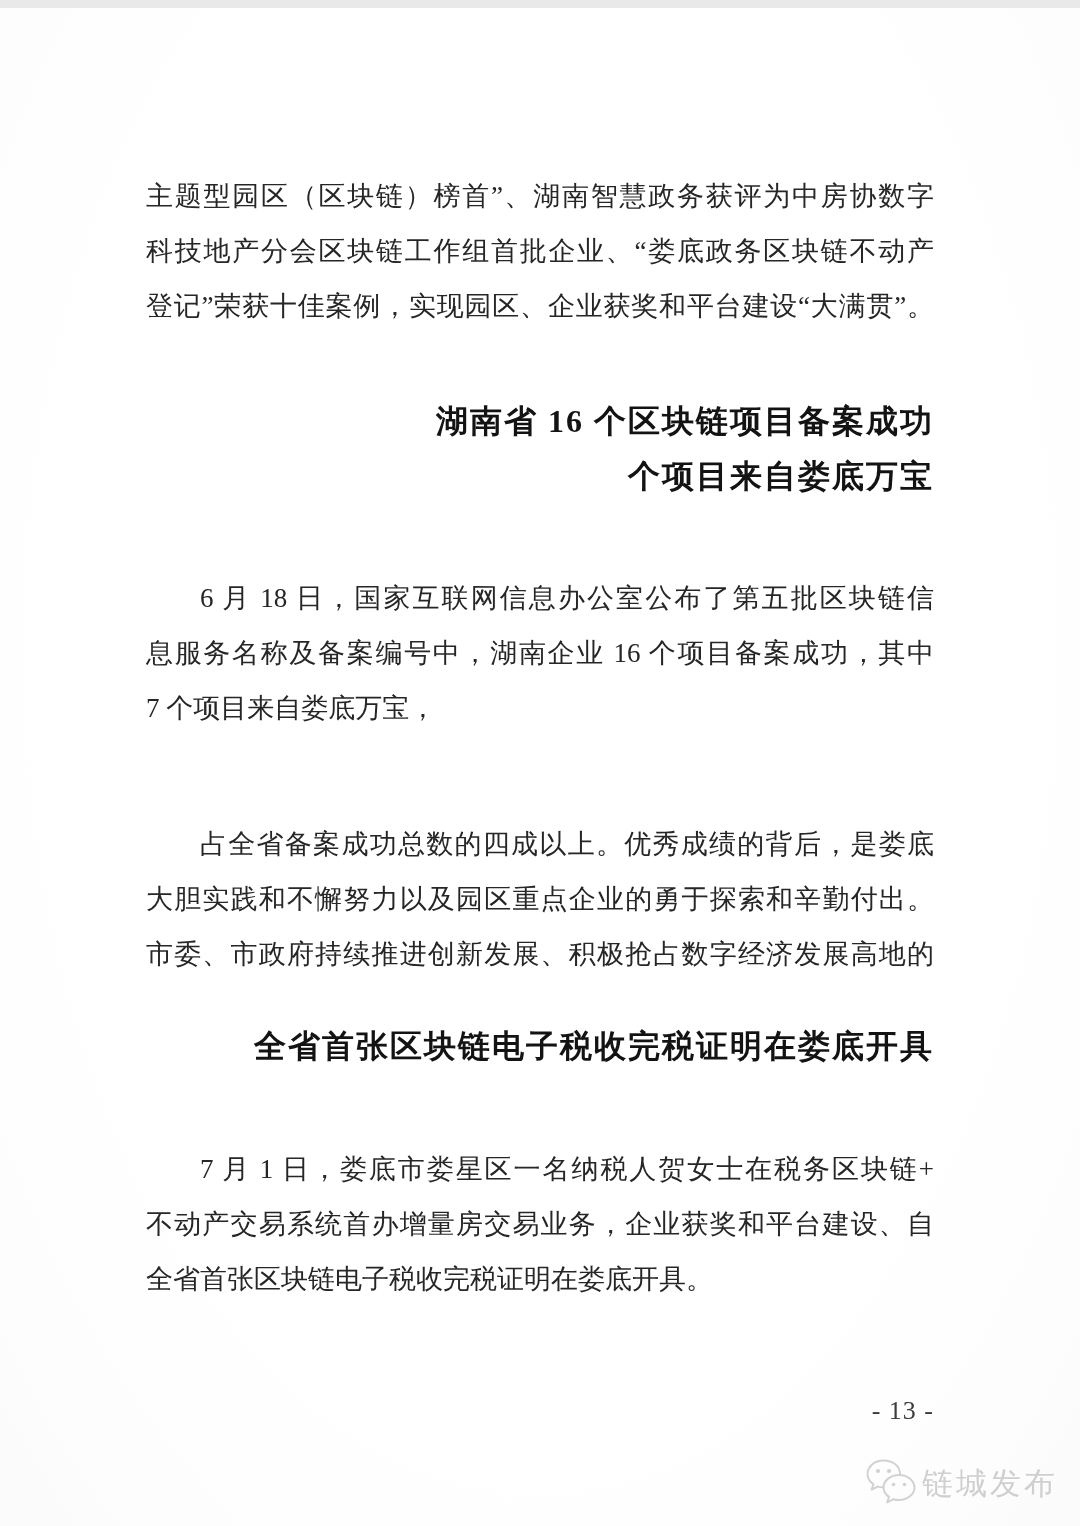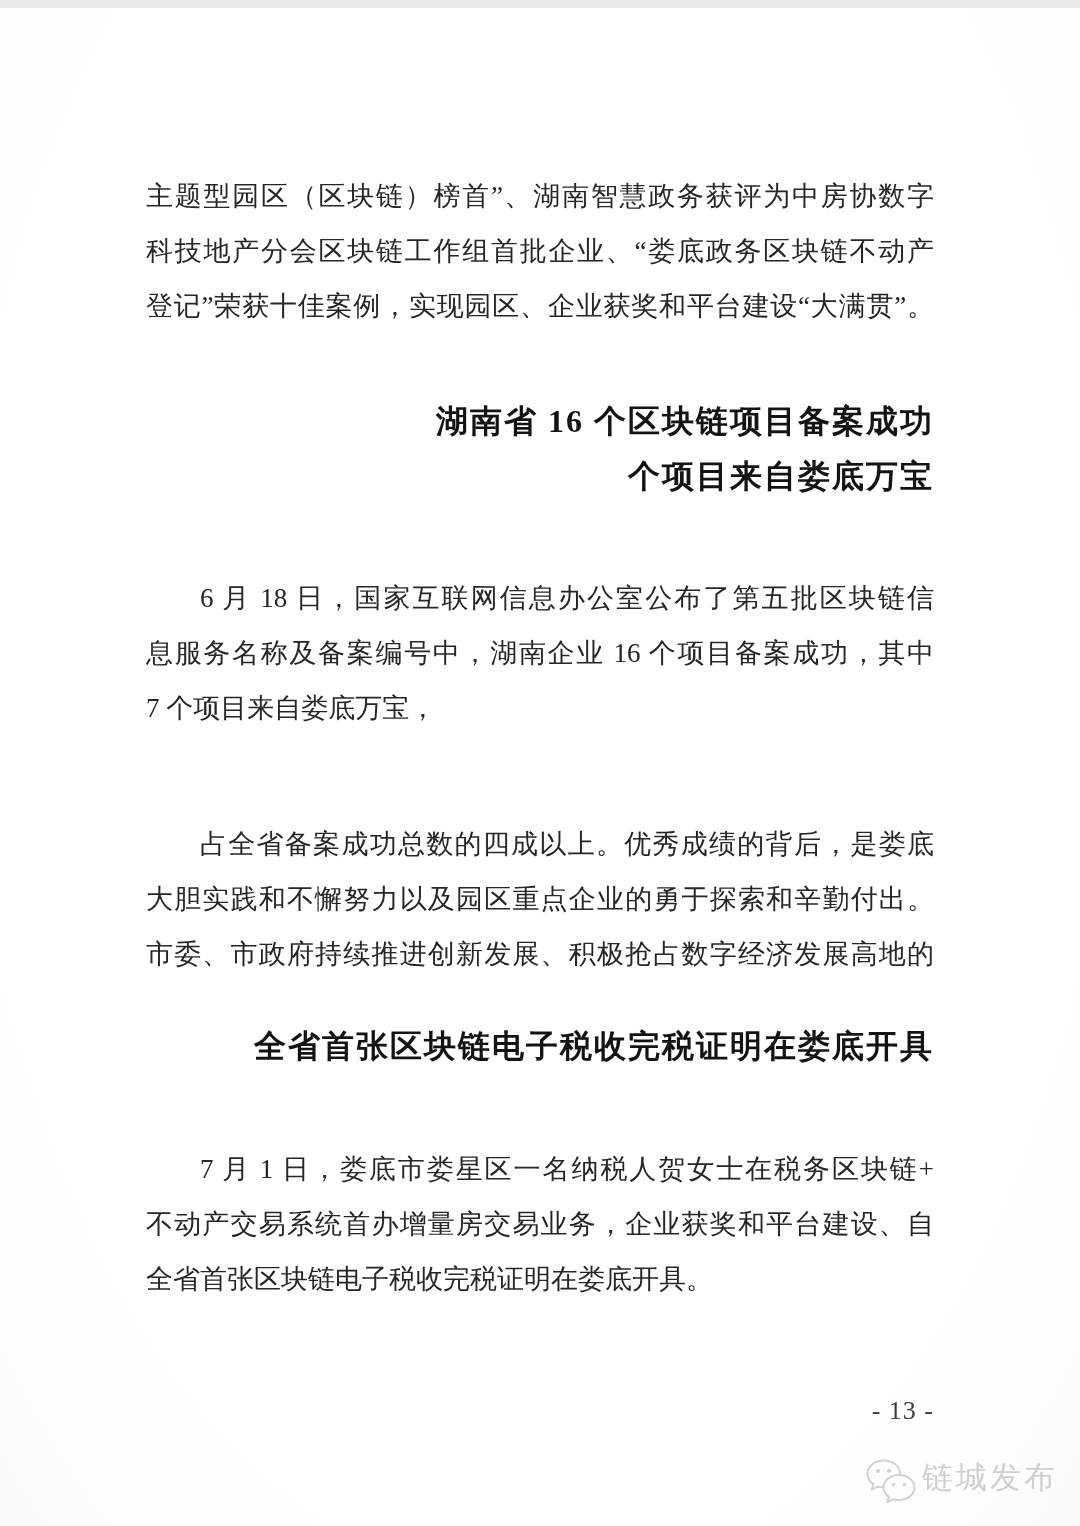--- a/index.html
+++ b/index.html
@@ -52,21 +52,21 @@
     right: 146px;
     font-size: 26px;
     letter-spacing: 1px;
     color: #3c3c3c;
   }
   .watermark {
     position: absolute;
     top: 1449px;
     right: 22px;
     display: flex;
-    align-items: flex-start;
+    align-items: flex-end;
     color: #cfcfcf;
     font-size: 31px;
     letter-spacing: 3px;
     text-shadow: 1px 1px 0 #ffffff;
     user-select: none;
   }
   .watermark svg { display: block; }
 </style>
 </head>
 <body>

